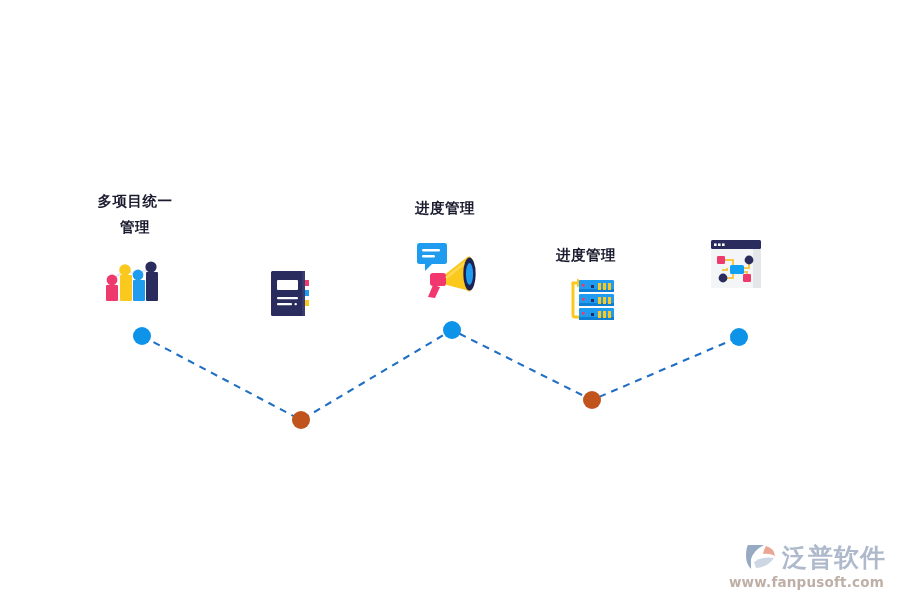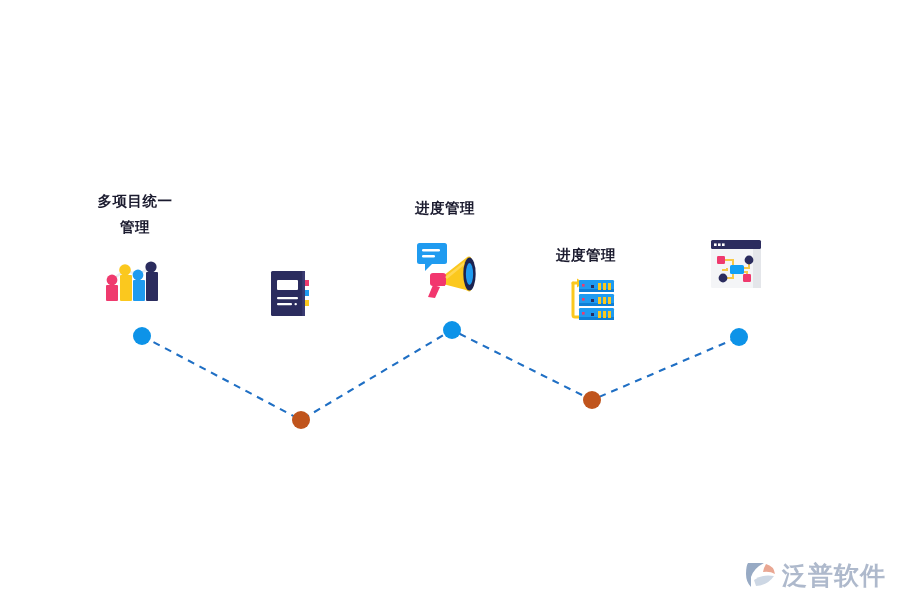--- a/index.html
+++ b/index.html
@@ -242,15 +242,16 @@
 
   <div class="watermark">
     <div class="wm-top">
       <svg width="34" height="30" viewBox="0 0 34 30">
         <path d="M4 3 L20 3 Q10 8 7 17 L7 27 Q2 22 2 14 Q2 6 4 3 Z" fill="#8fa3bf"></path>
         <path d="M22 4 Q30 6 31 14 Q26 11 19 12 Q20 7 22 4 Z" fill="#e8a08a"></path>
         <path d="M10 20 Q18 14 30 16 Q24 25 12 26 Z" fill="#c9d4e2"></path>
       </svg>
       <span class="wm-text">泛普软件</span>
     </div>
+    <span class="wm-url">www.fanpusoft.com</span>
   </div>
 
 </div>
 
 </body></html>

